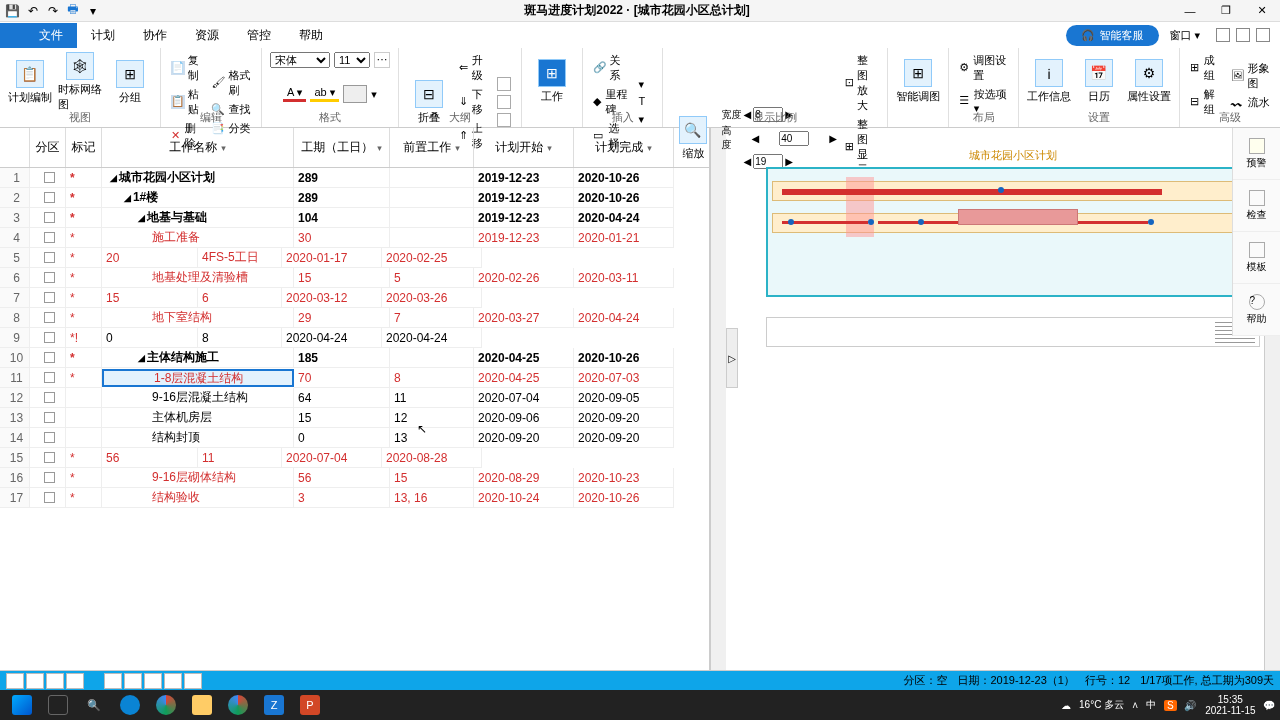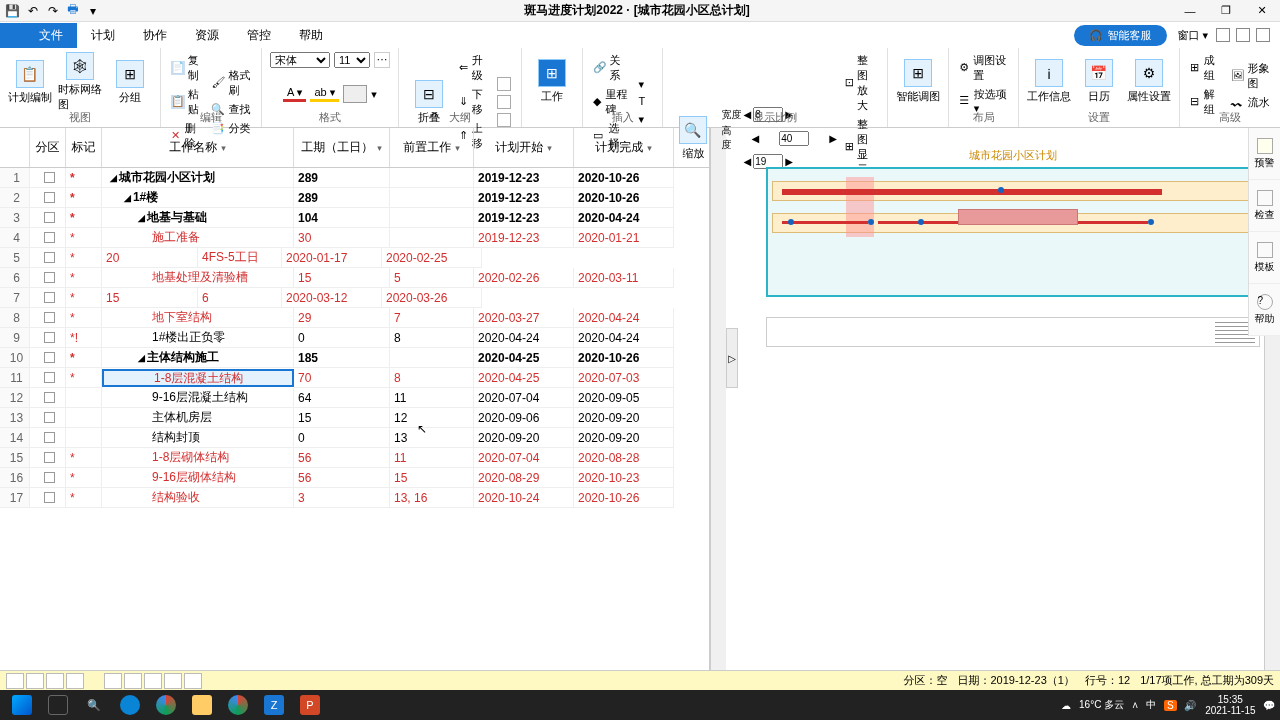--- a/index.html
+++ b/index.html
@@ -10,21 +10,21 @@
 .titlebar .qat .qicon { width: 18px; height: 18px; display: flex; align-items: center; justify-content: center; font-size: 12px; cursor: pointer; }
 .titlebar .title { flex: 1; text-align: center; font-size: 12px; font-weight: bold; }
 .titlebar .winctrl { display: flex; }
 .titlebar .winctrl div { width: 36px; height: 22px; display: flex; align-items: center; justify-content: center; cursor: pointer; font-size: 11px; }
 
 .menubar { height: 26px; background: #fff; display: flex; align-items: center; }
 .menubar .tab { padding: 4px 14px; font-size: 12px; cursor: pointer; }
 .menubar .tab.active { background: #1976d2; color: #fff; padding-left: 39px; }
 .menubar .spacer { flex: 1; }
 .menubar .kefu { background: #1976d2; color: #fff; padding: 3px 16px; border-radius: 12px; font-size: 11px; margin-right: 10px; cursor: pointer; }
-.menubar .wintxt { margin-right: 8px; font-size: 11px; cursor: pointer; }
+.menubar .wintxt { margin-right: 16px; font-size: 11px; cursor: pointer; }
 .menubar .wicons { display: flex; gap: 6px; margin-right: 10px; }
 .menubar .wicons div { width: 14px; height: 14px; border: 1px solid #888; cursor: pointer; }
 
 .ribbon { height: 80px; background: #fff; border-bottom: 1px solid #ccc; display: flex; font-size: 11px; }
 .rgroup { border-right: 1px solid #e0e0e0; padding: 4px 8px 16px 8px; display: flex; flex-direction: column; position: relative; }
 .rgroup .glabel { position: absolute; bottom: 2px; left: 0; right: 0; text-align: center; font-size: 11px; color: #666; }
 .rgroup .gbody { flex: 1; display: flex; align-items: center; gap: 6px; }
 .rbtn-big { display: flex; flex-direction: column; align-items: center; gap: 2px; cursor: pointer; min-width: 44px; }
 .rbtn-big .ricon { width: 28px; height: 28px; background: #e3f2fd; border: 1px solid #90caf9; display: flex; align-items: center; justify-content: center; font-size: 14px; }
 .rbtn-small { display: flex; align-items: center; gap: 3px; cursor: pointer; font-size: 11px; padding: 1px 2px; }
@@ -62,25 +62,25 @@
 .gchart { border: 2px solid #2bb3c7; background: #eaf8fa; height: 130px; position: relative; overflow: hidden; }
 .gtrack { position: absolute; left: 4px; right: 4px; height: 20px; background: #ffeecc; border: 1px solid #ddbb77; }
 .gbar { position: absolute; height: 6px; background: #d32f2f; }
 .gbar.b { background: #d32f2f; height: 3px; }
 .gdot { position: absolute; width: 6px; height: 6px; background: #1565c0; border-radius: 50%; }
 .gshade { position: absolute; background: rgba(255,150,150,0.5); }
 .gmini { margin-top: 20px; height: 30px; border: 1px solid #ccc; display: flex; justify-content: flex-end; align-items: center; padding-right: 4px; }
 .gmini-grid { width: 40px; height: 22px; background: repeating-linear-gradient(0deg,#999 0,#999 1px,#fff 1px,#fff 4px), repeating-linear-gradient(90deg,#999 0,#999 1px,#fff 1px,#fff 4px); }
 .collapse-handle { position: absolute; left: 0; top: 200px; width: 12px; height: 60px; background: #eee; border: 1px solid #ccc; display: flex; align-items: center; justify-content: center; cursor: pointer; font-size: 10px; }
 
-.rightsidebar { position: absolute; right: 0; top: 128px; width: 32px; background: #fafafa; border-left: 1px solid #ddd; display: flex; flex-direction: column; }
+.rightsidebar { position: absolute; right: 0; top: 128px; width: 48px; background: #fafafa; border-left: 1px solid #ddd; display: flex; flex-direction: column; }
 .rightsidebar .sbitem { height: 52px; display: flex; flex-direction: column; align-items: center; justify-content: center; gap: 2px; font-size: 10px; cursor: pointer; border-bottom: 1px solid #eee; }
 .rightsidebar .sbitem .sbicon { width: 16px; height: 16px; border: 1px solid #aaa; }
 
-.statusbar { height: 20px; background: #fef9c3; border-top: 1px solid #ccc; display: flex; align-items: center; font-size: 11px; padding: 0 6px; gap: 10px; }
+.statusbar { height: 20px; background: #0ea5e9; border-top: 1px solid #ccc; display: flex; align-items: center; font-size: 11px; padding: 0 6px; gap: 10px; }
 .statusbar .viewicons { display: flex; gap: 2px; }
 .statusbar .viewicons div { width: 18px; height: 16px; border: 1px solid #bbb; background: #fff; cursor: pointer; }
 .statusbar .sbfill { flex: 1; }
 
 .taskbar { height: 30px; background: #222; display: flex; align-items: center; padding: 0 4px; color: #fff; font-size: 11px; }
 .taskbar .tsk { width: 36px; height: 26px; display: flex; align-items: center; justify-content: center; cursor: pointer; }
 .taskbar .tsk .ticon { width: 20px; height: 20px; border-radius: 3px; }
 .taskbar .tspacer { flex: 1; }
 .taskbar .tray { display: flex; align-items: center; gap: 8px; font-size: 10px; }
 .cursor-arrow { position: absolute; font-size: 12px; pointer-events: none; }
@@ -526,23 +526,20 @@
           <div class="c-end">2020-04-24</div>
         </div>
         <div class="trow redmark">
           <div class="c-rownum">9</div>
           <div class="c-check">
             <div class="chk"></div>
           </div>
           <div class="c-mark">
             <span class="mark">*!</span>
           </div>
-          <div class="c-name" style="padding-left:50px">
-            <span>1#楼出正负零</span>
-          </div>
           <div class="c-dur">0</div>
           <div class="c-pred">8</div>
           <div class="c-start">2020-04-24</div>
           <div class="c-end">2020-04-24</div>
         </div>
         <div class="trow black">
           <div class="c-rownum">10</div>
           <div class="c-check">
             <div class="chk"></div>
           </div>
@@ -622,23 +619,20 @@
           <div class="c-start">2020-09-20</div>
           <div class="c-end">2020-09-20</div>
         </div>
         <div class="trow red">
           <div class="c-rownum">15</div>
           <div class="c-check">
             <div class="chk"></div>
           </div>
           <div class="c-mark">
             <span class="mark">*</span>
-          </div>
-          <div class="c-name" style="padding-left:50px">
-            <span>1-8层砌体结构</span>
           </div>
           <div class="c-dur">56</div>
           <div class="c-pred">11</div>
           <div class="c-start">2020-07-04</div>
           <div class="c-end">2020-08-28</div>
         </div>
         <div class="trow red">
           <div class="c-rownum">16</div>
           <div class="c-check">
             <div class="chk"></div>

